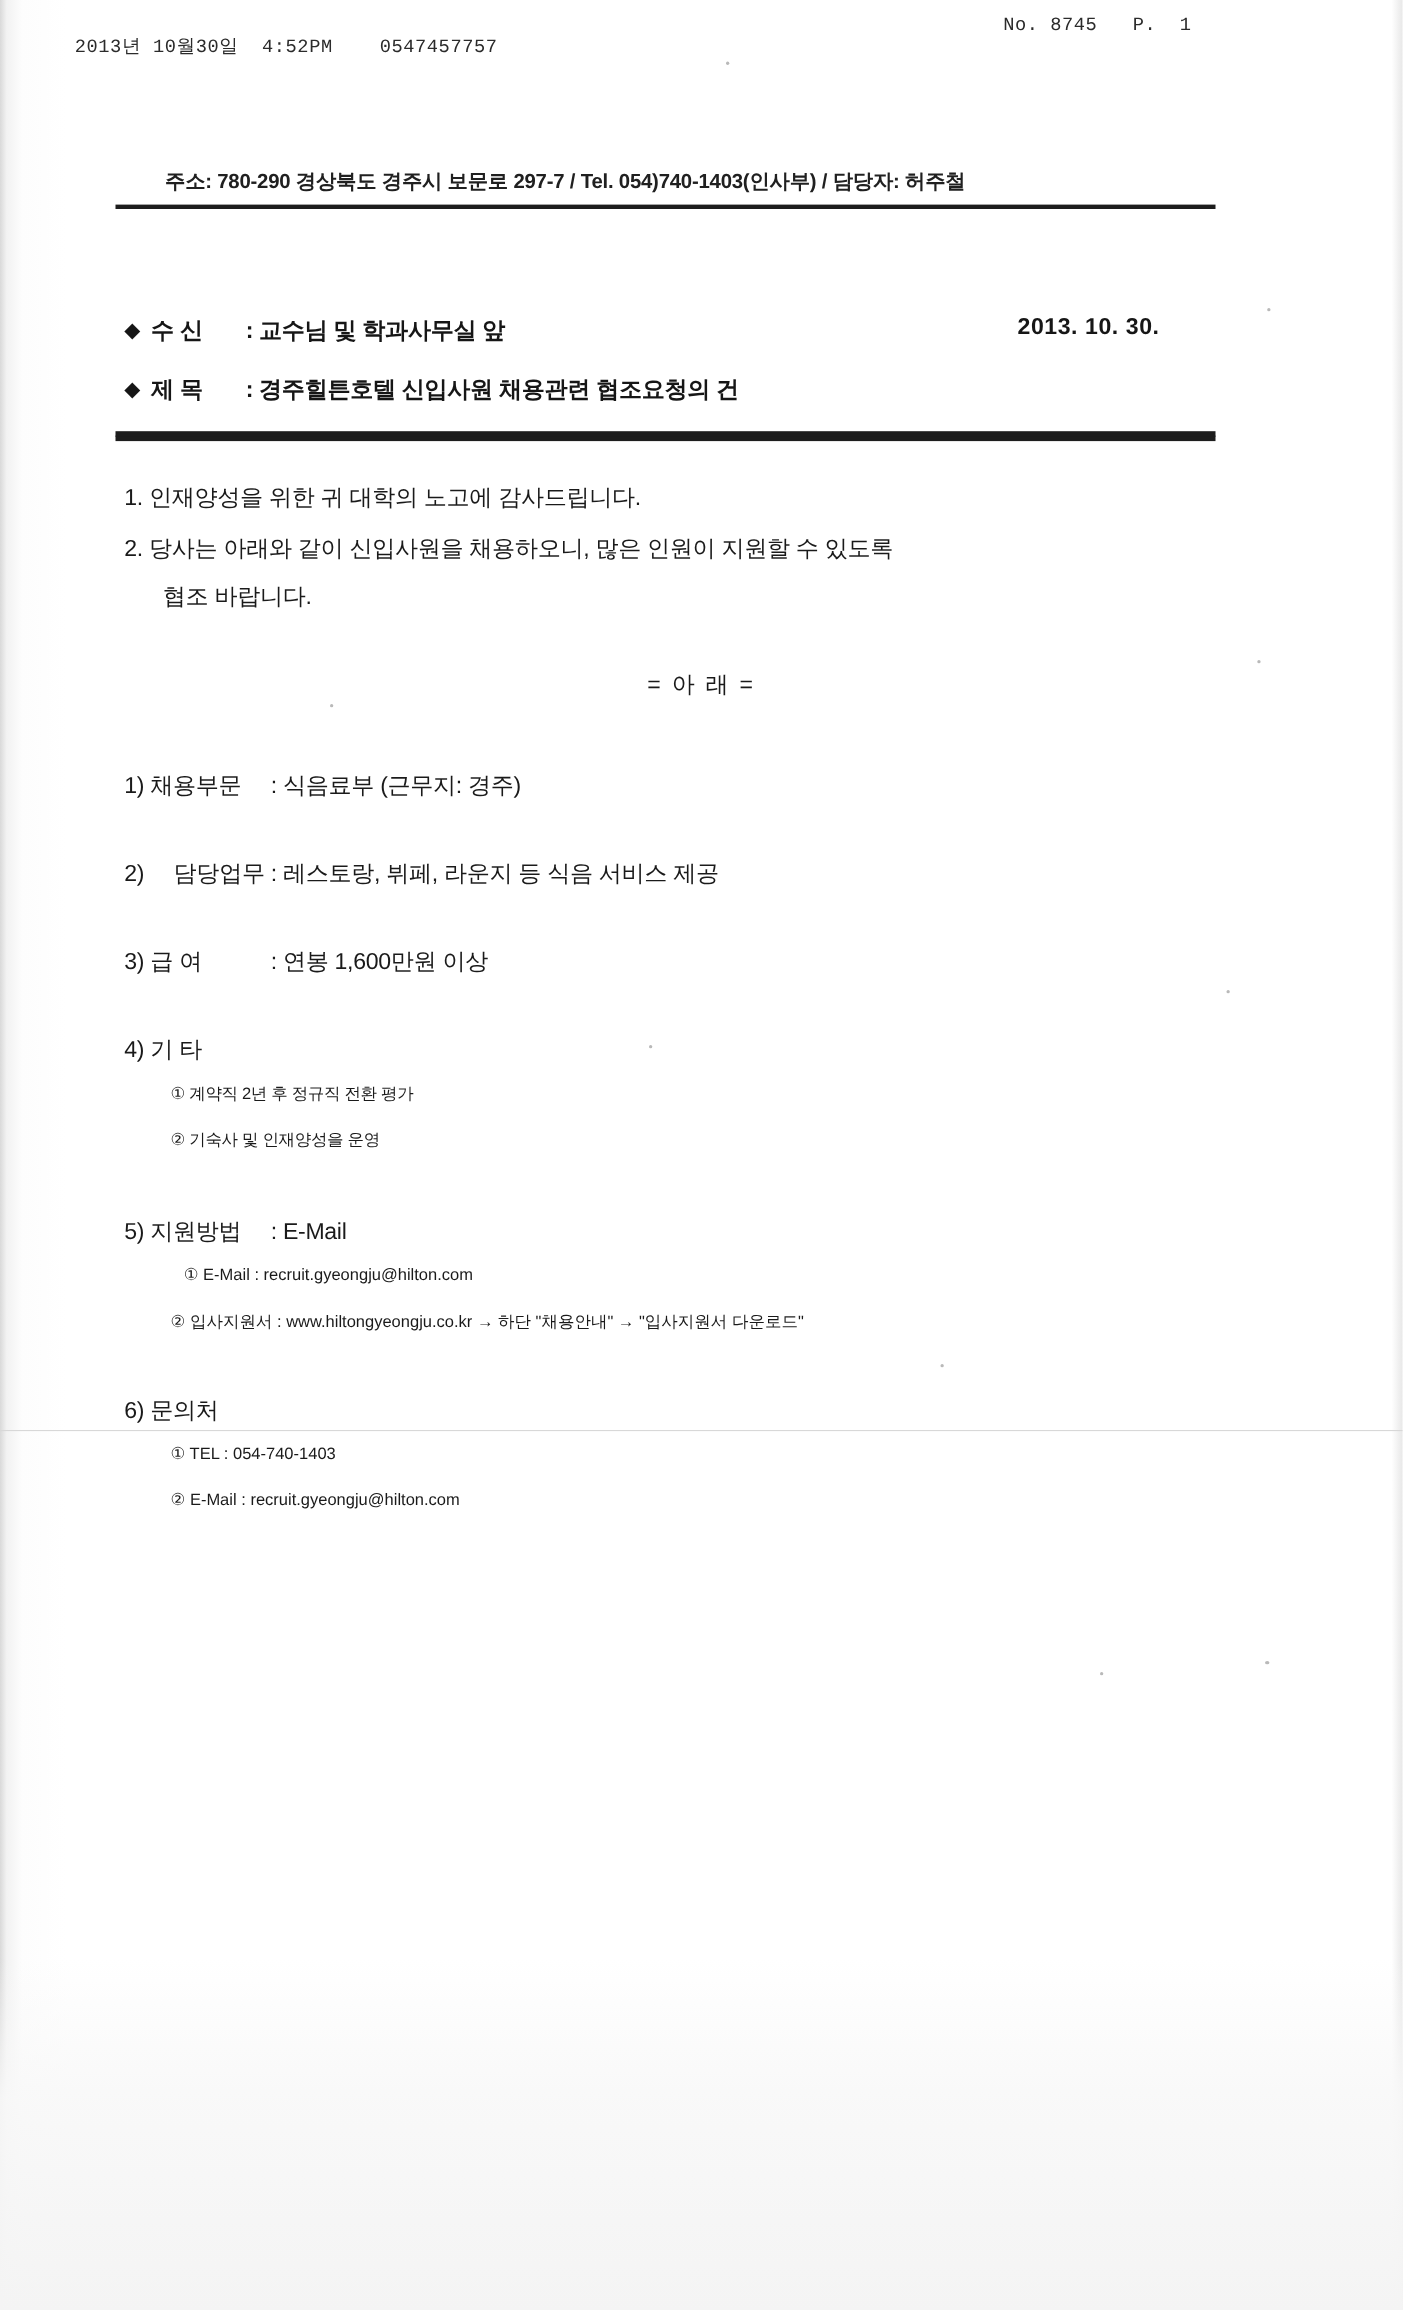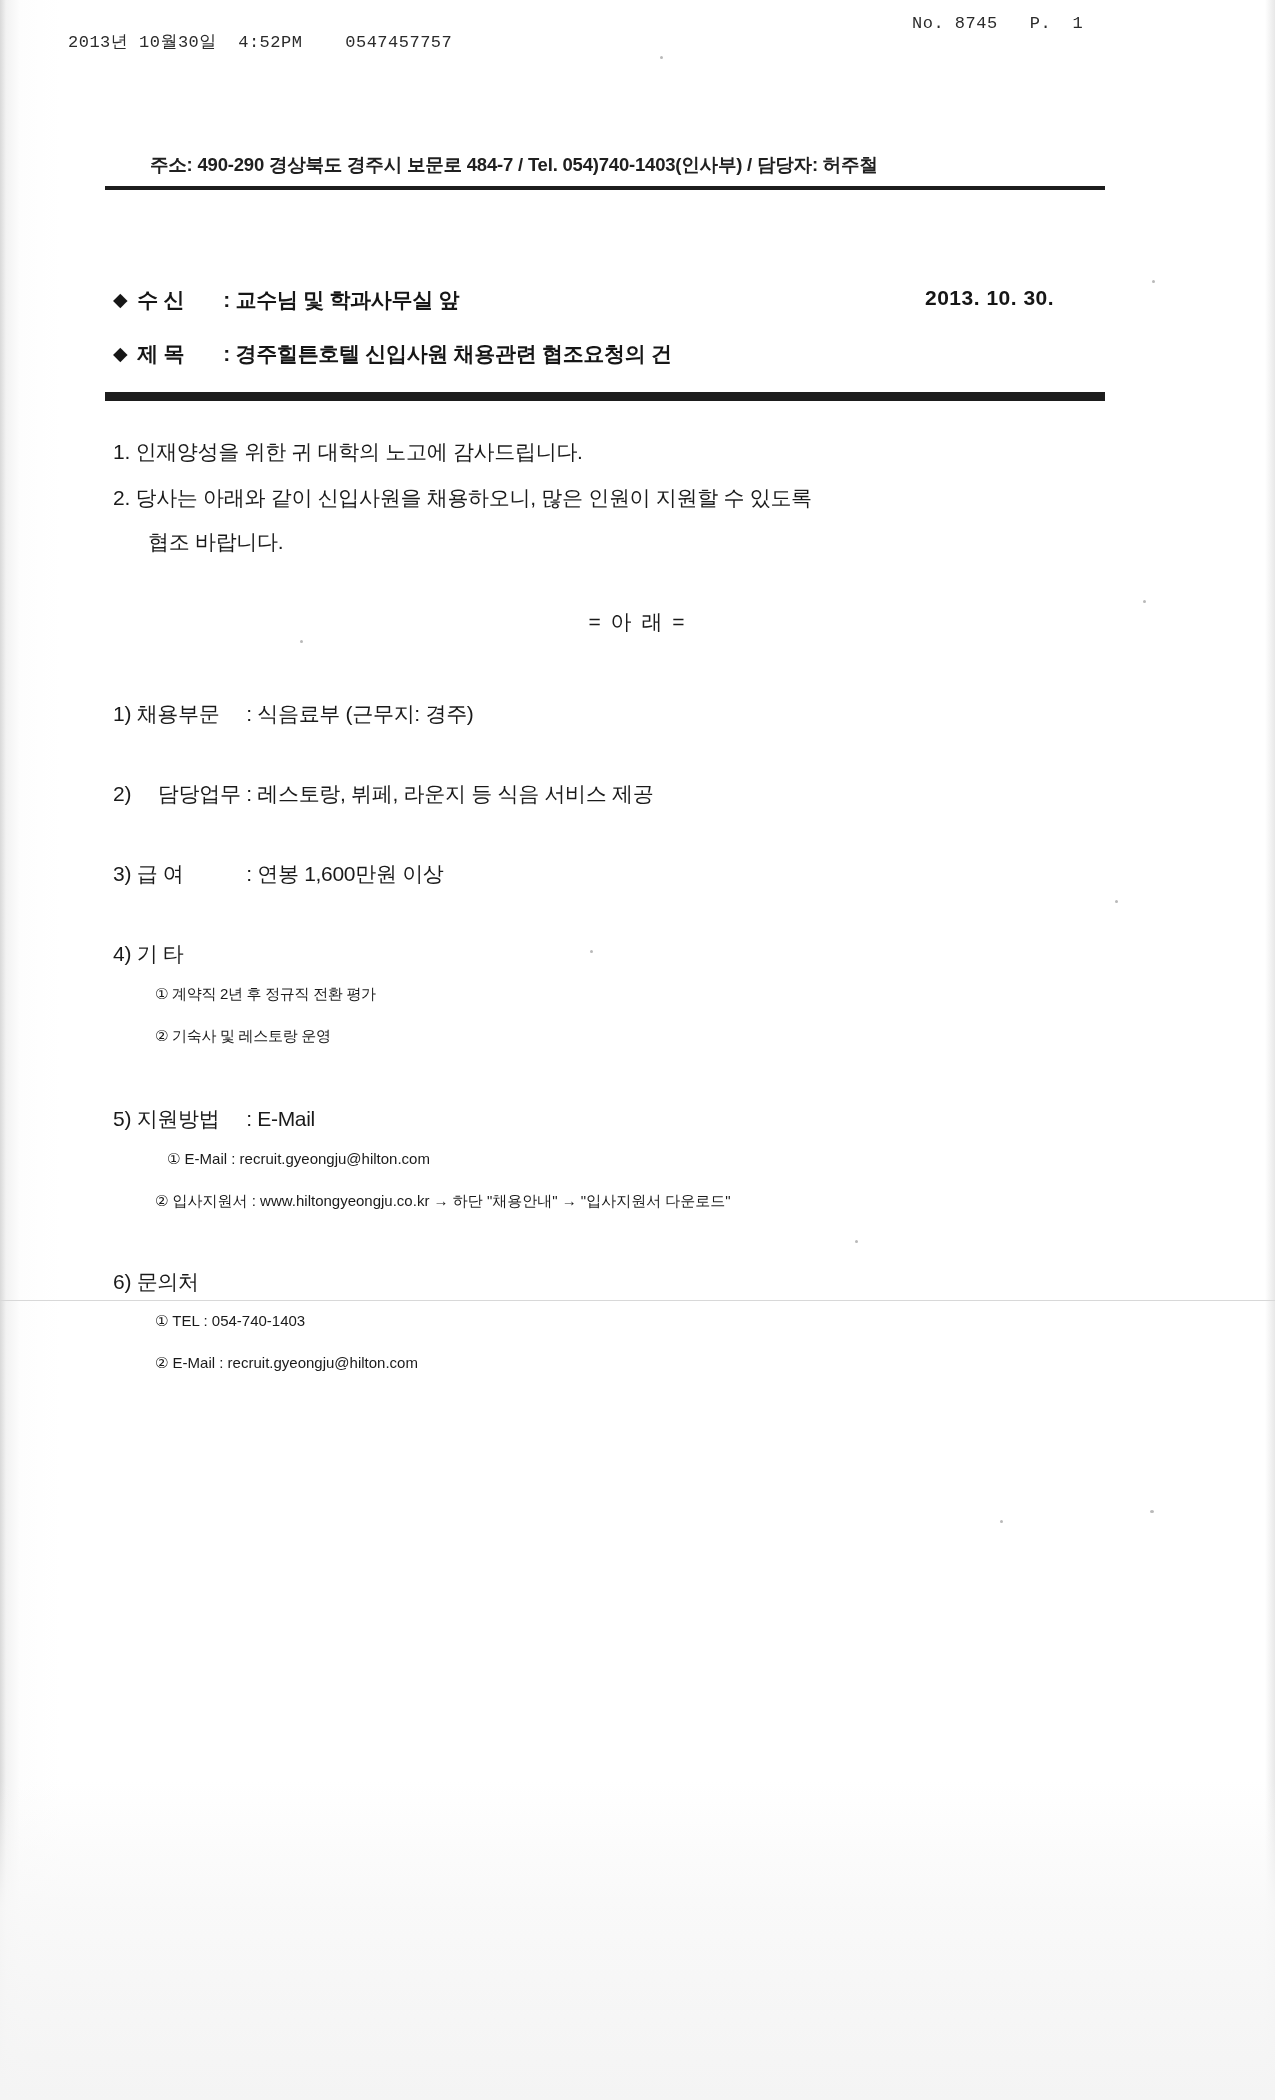--- a/index.html
+++ b/index.html
@@ -218,21 +218,21 @@
 <div class="page">
   <div class="edge-right"></div>
 
   <div class="fax-header">
     <span class="fax-left">2013년 10월30일  4:52PM    0547457757</span>
     <span class="fax-right">No. 8745   P.  1</span>
   </div>
 
   <div class="doc">
 
-    <div class="addr-line">주소: 490-290 경상북도 경주시 보문로 484-7 / Tel. 054)740-1403(인사부) / 담당자: 허주철</div>
+    <div class="addr-line">주소: 780-290 경상북도 경주시 보문로 297-7 / Tel. 054)740-1403(인사부) / 담당자: 허주철</div>
 
     <div class="rule-top"></div>
 
     <div class="head-row r1">
       <span class="diamond">◆</span><span class="head-key">수    신</span><span>: 교수님 및 학과사무실 앞</span>
     </div>
     <div class="head-date">2013. 10. 30.</div>
 
     <div class="head-row r2">
       <span class="diamond">◆</span><span class="head-key">제    목</span><span>: 경주힐튼호텔 신입사원 채용관련 협조요청의 건</span>
@@ -262,21 +262,21 @@
       <span>3)</span>
       <span class="label-pad">급     여</span>
       <span>: 연봉 1,600만원 이상</span>
     </div>
 
     <div class="item i4">
       <span>4)</span>
       <span class="label-pad">기     타</span>
     </div>
     <div class="sub i4a">① 계약직 2년 후 정규직 전환 평가</div>
-    <div class="sub i4b">② 기숙사 및 레스토랑 운영</div>
+    <div class="sub i4b">② 기숙사 및 인재양성을 운영</div>
 
     <div class="item i5">
       <span>5)</span>
       <span class="label-pad">지원방법</span>
       <span>: E-Mail</span>
     </div>
     <div class="sub i5a mono-ish">① E-Mail : recruit.gyeongju@hilton.com</div>
     <div class="sub i5b mono-ish">② 입사지원서 : www.hiltongyeongju.co.kr → 하단 "채용안내" → "입사지원서 다운로드"</div>
 
     <div class="item i6">

